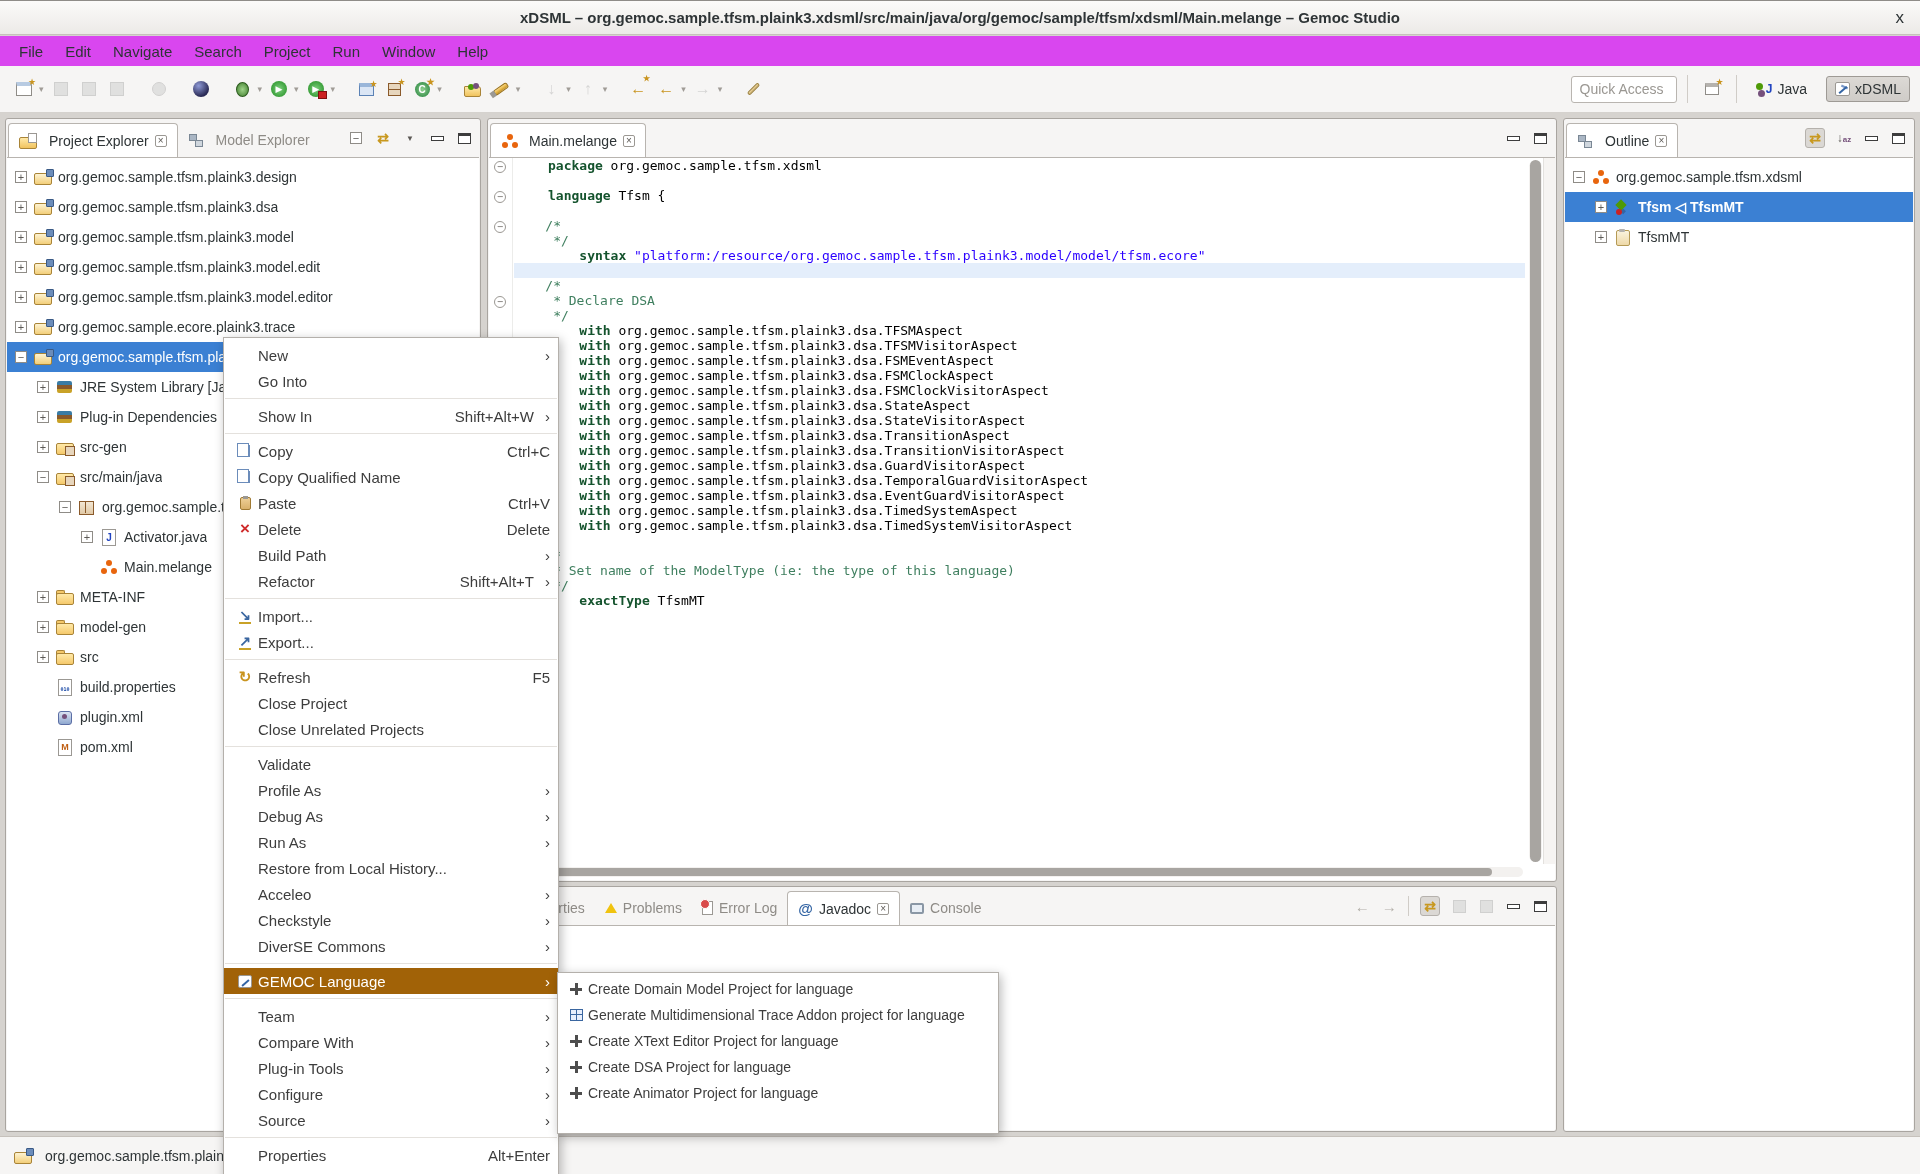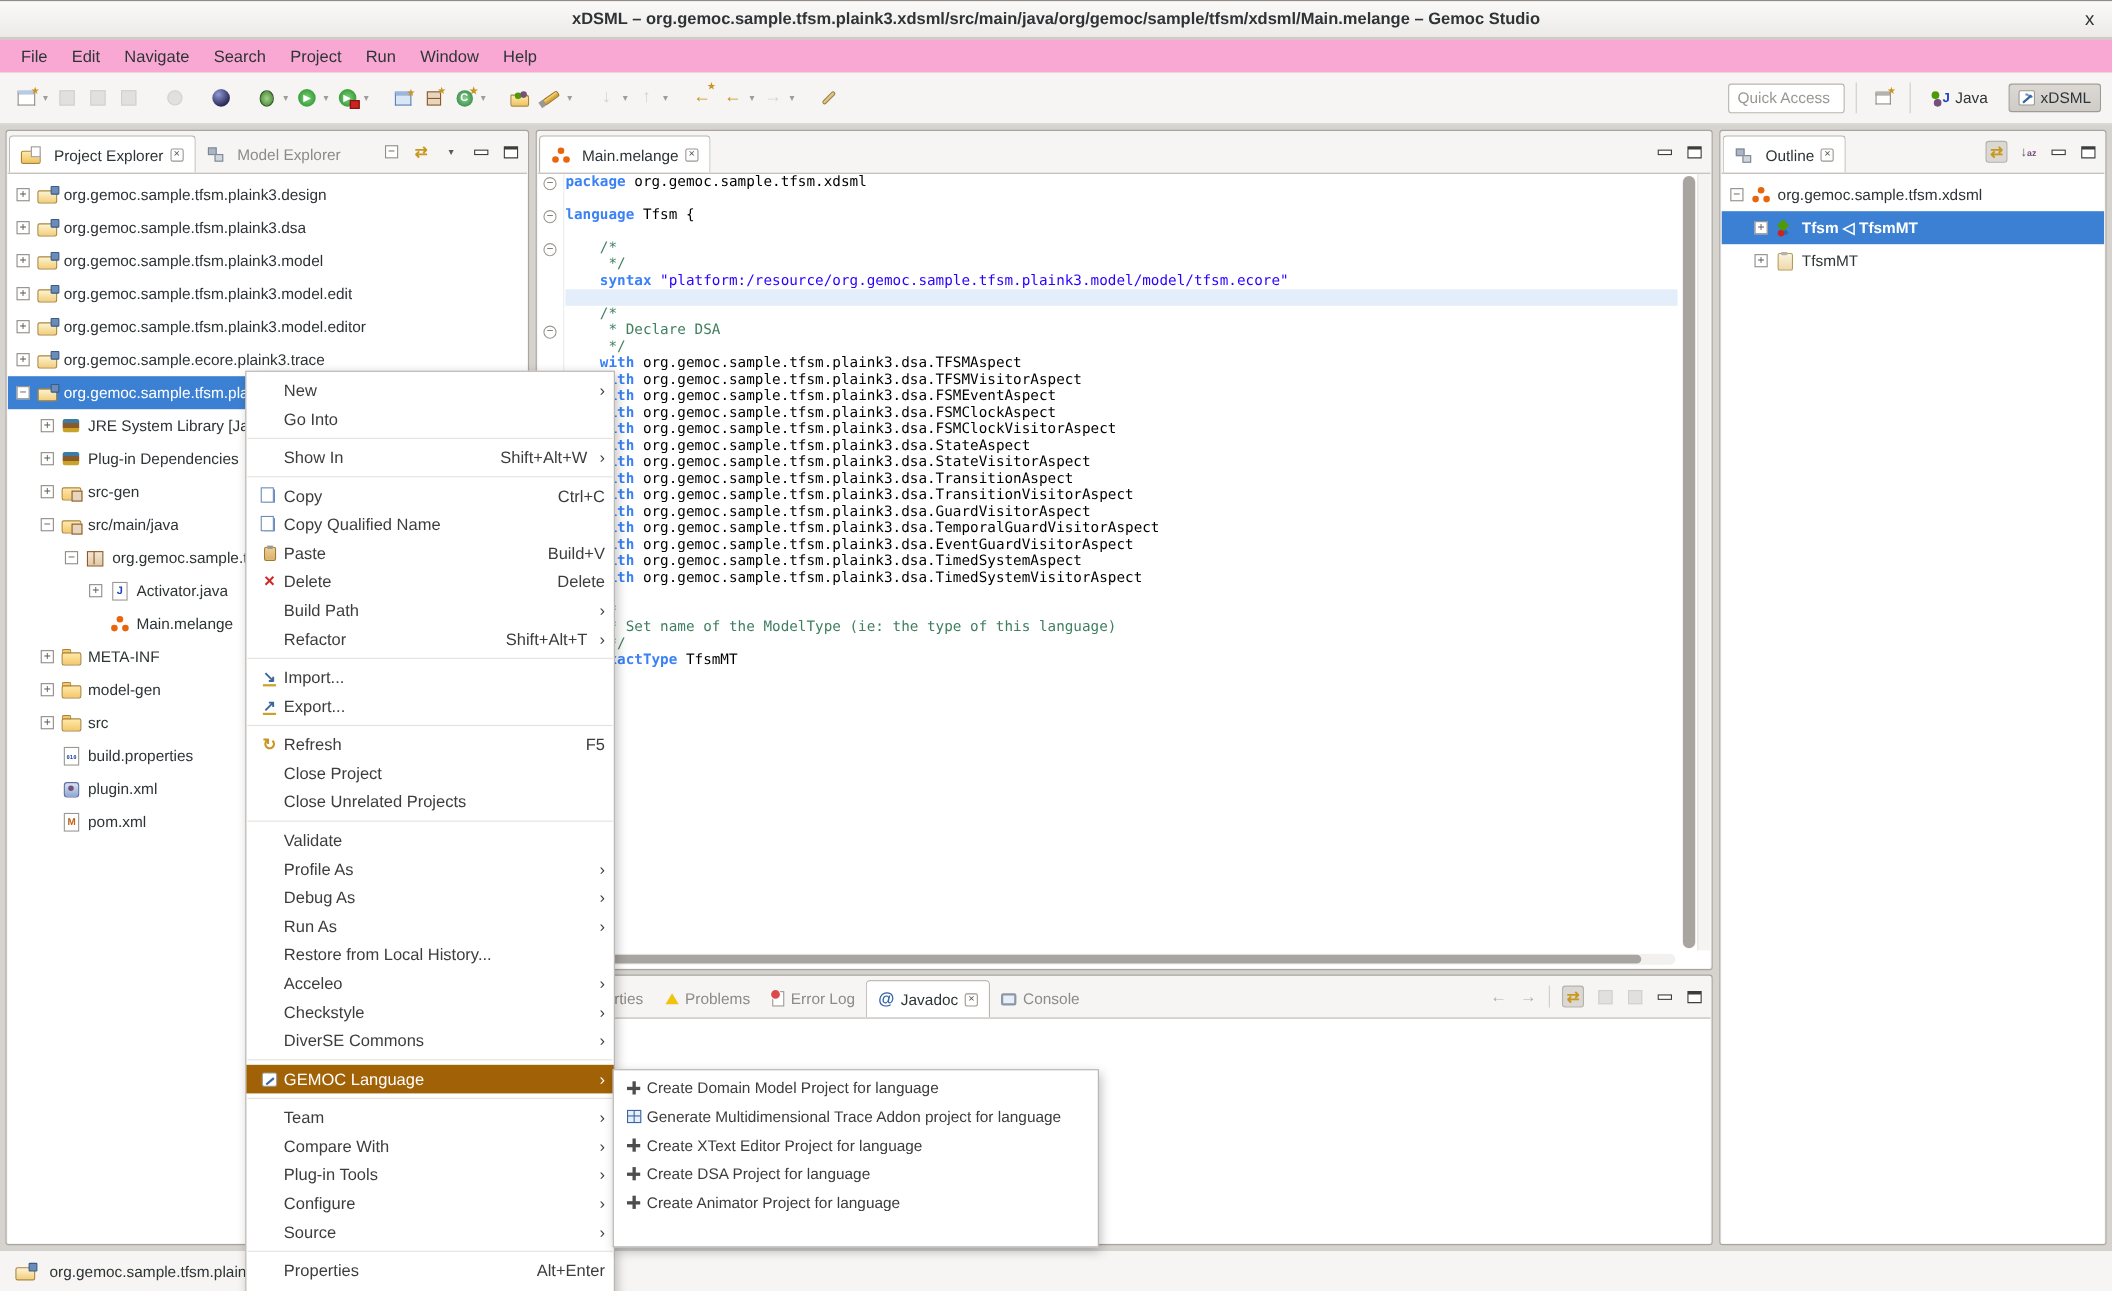--- a/index.html
+++ b/index.html
@@ -6,21 +6,21 @@
   html,body { width:1920px; height:1174px; overflow:hidden; }
   body { position:relative; background:#d6d3cf; font-family:"Liberation Sans",sans-serif; color:#2e3436; }
 
   
   .titlebar { position:absolute; left:0; top:0; right:0; height:35px;
     background:linear-gradient(#fbfaf9,#eceae7); border-top:1px solid #8f8c88; border-bottom:1px solid #c6c1bb;
     display:flex; align-items:center; justify-content:center; }
   .title { font-weight:bold; font-size:15px; color:#2e3436; }
   .win-close { position:absolute; right:16px; top:7px; font-size:17px; color:#2e3436; cursor:default; }
 
-  .menubar { position:absolute; left:0; top:36px; right:0; height:30px; background:#f9a8d4;
+  .menubar { position:absolute; left:0; top:36px; right:0; height:30px; background:#d946ef;
     display:flex; align-items:center; padding-left:8px; }
   .menu-item { padding:5px 11px; font-size:15px; color:#2e3436; }
 
   .toolbar { position:absolute; left:0; top:66px; right:0; height:47px; background:#f6f5f4;
     border-bottom:1px solid #d5d2ce; display:flex; align-items:center; padding:0 10px; }
   .tbtn { height:32px; min-width:26px; display:flex; align-items:center; justify-content:center; margin:0 1px; position:relative; }
   .chev { font-size:9px; color:#a09c96; margin:0 3px 0 1px; }
   .tsep { width:14px; height:1px; }
   .disabled { opacity:.35; filter:grayscale(1); }
 
@@ -142,21 +142,21 @@
   .i-me::after { content:""; position:absolute; left:7px; top:8px; width:6px; height:5px; background:#cfd6dd; border:1px solid #7a8794; }
 
   
   .ed-body { font-family:"DejaVu Sans Mono",monospace; font-size:13px; }
   .gutter { position:absolute; left:0; top:0; bottom:16px; width:24px; background:#fff; border-right:1px solid #ececea; }
   .fold { position:absolute; left:5px; width:12px; height:12px; border:1px solid #9b9893; border-radius:50%;
     color:#7a7772; font-size:10px; line-height:10px; text-align:center; background:#fff; }
   .code { position:absolute; left:25px; top:0; right:30px; bottom:16px; overflow:hidden; }
   .cl { height:15px; line-height:15px; white-space:pre; }
   .cl.hl { background:#e4eefb; margin-left:-25px; padding-left:25px; margin-right:-30px; }
-  .kw { color:#3b82f6; font-weight:bold; white-space:pre; }
+  .kw { color:#14532d; font-weight:bold; white-space:pre;margin-left:34px; }
   .cm { color:#3f7f5f; white-space:pre; }
   .st { color:#2a00ff; white-space:pre; }
   .tx { color:#000; white-space:pre; }
   .vsb { position:absolute; right:13px; top:2px; bottom:18px; width:13px; background:#f3f1ef; border-radius:7px; }
   .vsb-thumb { position:absolute; left:1px; right:1px; top:0; bottom:0; background:#a8a5a1; border-radius:7px; }
   .oruler { position:absolute; right:0; top:0; bottom:16px; width:12px; background:#f6f4f2; border-left:1px solid #e3e1de; }
   .hsb { position:absolute; left:2px; right:32px; bottom:3px; height:10px; background:#f3f1ef; border-radius:5px; }
   .hsb-thumb { position:absolute; left:0; top:1px; bottom:1px; width:97%; background:#a8a5a1; border-radius:5px; }
 
   
@@ -653,21 +653,21 @@
       <span class="mic">
         <span class="mi-copy"></span>
       </span>
       <span class="mlabel">Copy Qualified Name</span>
     </div>
   <div class="mi">
       <span class="mic">
         <span class="mi-paste"></span>
       </span>
       <span class="mlabel">Paste</span>
-      <span class="maccel">Build+V</span>
+      <span class="maccel">Ctrl+V</span>
     </div>
   <div class="mi">
       <span class="mic">
         <span class="mi-del">×</span>
       </span>
       <span class="mlabel">Delete</span>
       <span class="maccel">Delete</span>
     </div>
   <div class="mi">
       <span class="mic"></span>

